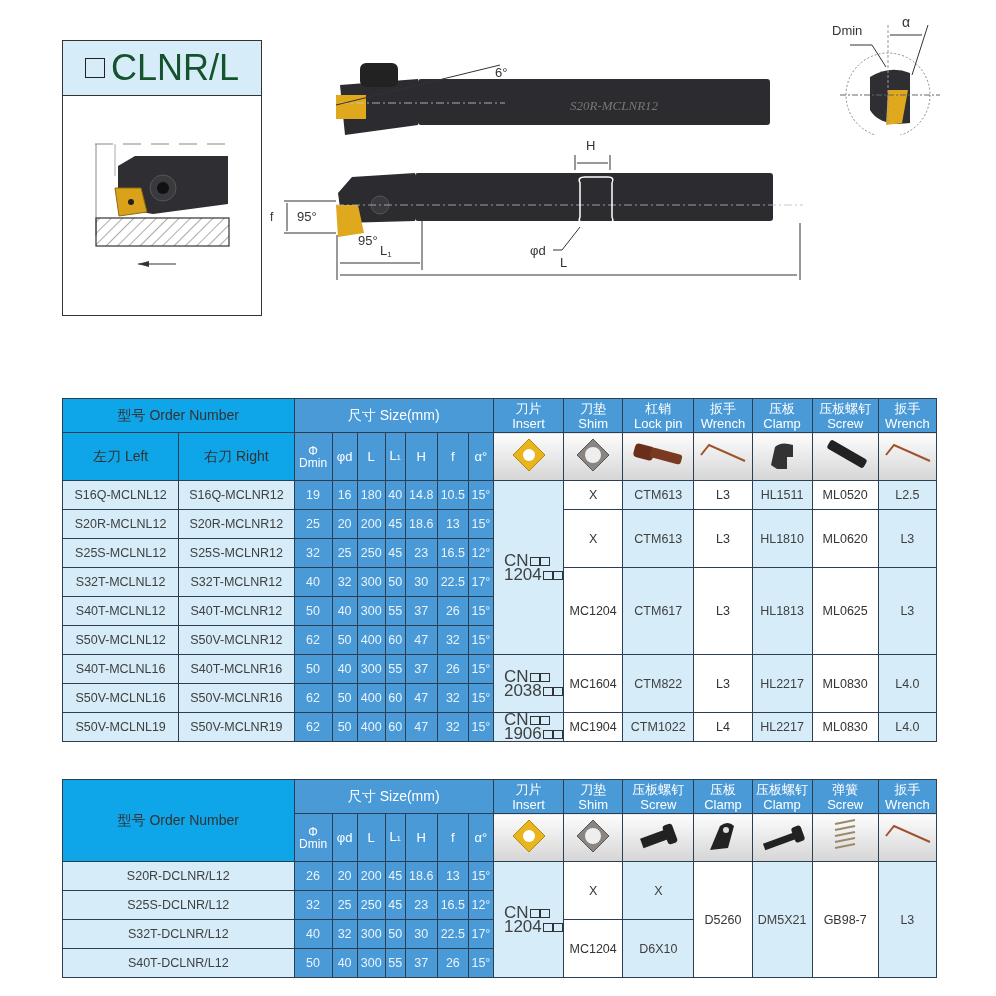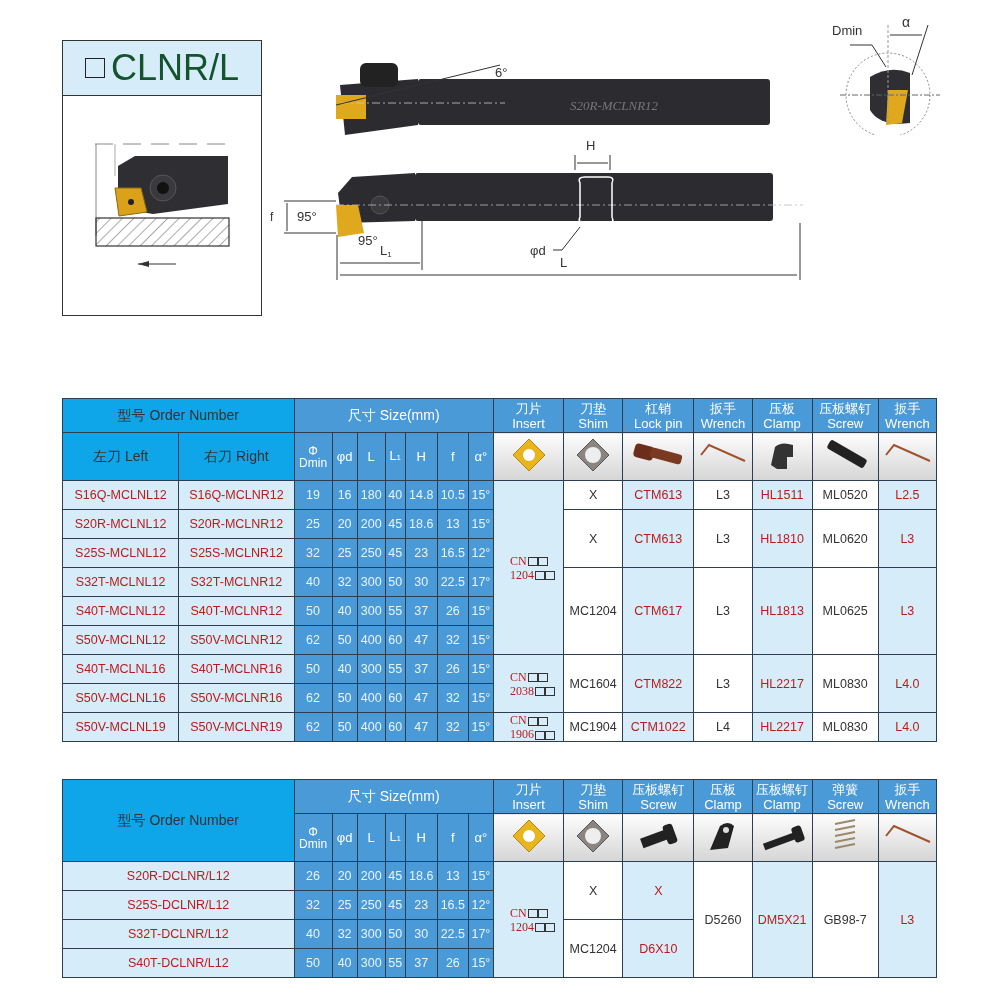--- a/index.html
+++ b/index.html
@@ -12,25 +12,25 @@
   .title-head { height: 55px; background: #d6ecf8; border-bottom: 1px solid #333; display: flex; align-items: center; justify-content: center; font-size: 36px; color: #14532d; }
   .title-head .sq { display: inline-block; width: 20px; height: 20px; border: 1.5px solid #222; margin-right: 6px; }
 
   
   table { border-collapse: collapse; table-layout: fixed; position: absolute; }
   td, th { border: 1px solid #2c3e50; text-align: center; vertical-align: middle; font-weight: normal; overflow: hidden; white-space: nowrap; }
   .hdr-light { background: #0ea5e9; color: #333; font-size: 14px; }
   .hdr-blue { background: #4a9ad8; color: #fff; font-size: 14px; margin-top: 8px; }
   .sub-blue { background: #4a9ad8; color: #fff; font-size: 13px; line-height: 13px; }
   .icon-cell { background: linear-gradient(#fdfdfd, #d5d5d5); }
-  .data-light { background: #d6ecf8; color: #b91c1c; font-size: 12.5px; }
+  .data-light { background: #d6ecf8; color: #404040; font-size: 12.5px; }
   .data-blue { background: #4a9ad8; color: #e8f3fc; font-size: 12.5px; }
   .data-white { background: #fff; color: #333; font-size: 12.5px; }
   .comp-hdr { background: #4a9ad8; color: #fff; font-size: 13px; line-height: 15px; }
-  .insert-code { text-align: left; padding-left: 16px; font-size: 12px; line-height: 14px; font-family: Liberation Serif, serif; }
+  .insert-code { text-align: left; padding-left: 10px; font-size: 17px; line-height: 14px; }
   .box2 { display: inline-block; width: 10px; height: 9px; border: 1px solid #333; margin-left: 1px; vertical-align: middle; }
   .dmin { font-size: 12px; line-height: 12px; }
   .sub1 { font-size: 8px; }
 </style>
 </head>
 <body>
 
 <div class="abs title-box">
   <div class="title-head">
     <span class="sq"></span>

